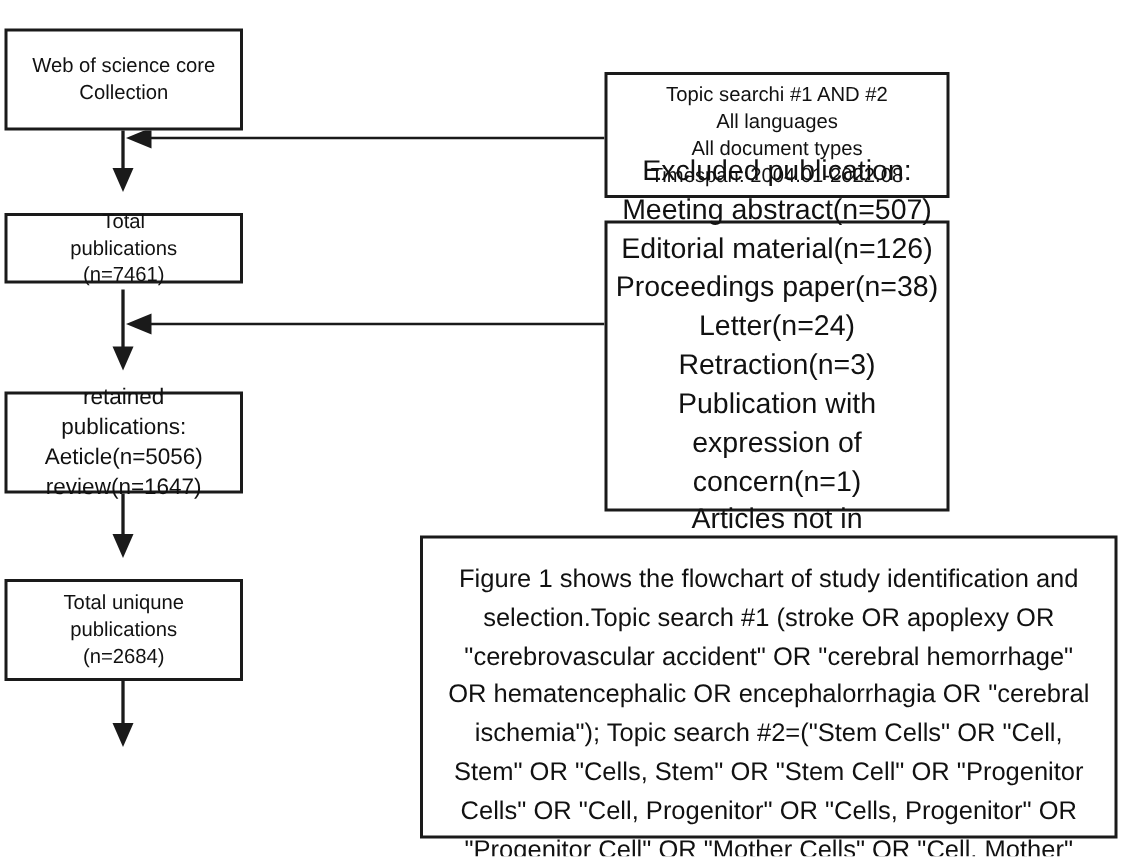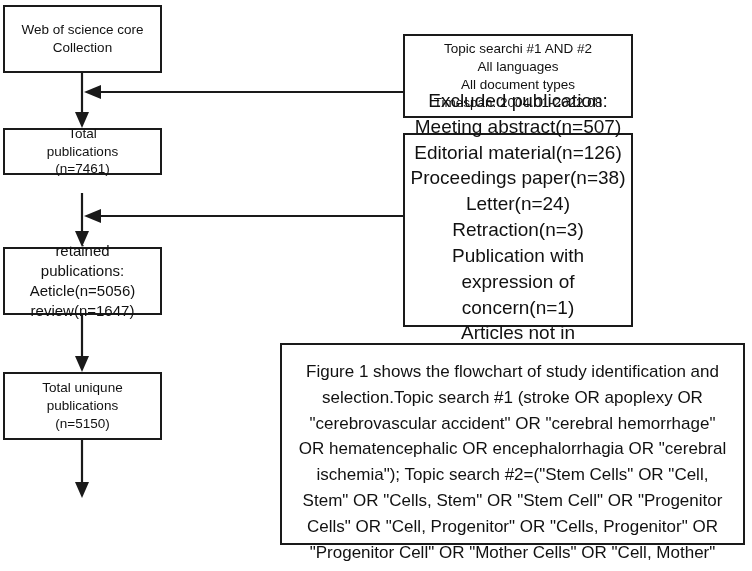--- a/index.html
+++ b/index.html
@@ -25,20 +25,21 @@
     background: #ffffff;
     display: flex;
     align-items: center;
     justify-content: center;
     text-align: center;
     line-height: 1.33;
     white-space: pre-line;
     font-size: 13.5px;
     color: #111111;
     padding: 2px 4px;
+    margin-top: 14px;
   }
   
   #node-source   { left: 3px;   top: 5px;   width: 159px; height: 68px; }
   #node-total    { left: 3px;   top: 128px; width: 159px; height: 47px; }
   #node-retained { left: 3px;   top: 247px; width: 159px; height: 68px; font-size: 15px; }
   #node-unique   { left: 3px;   top: 372px; width: 159px; height: 68px; }
   #node-biblio   { left: 3px;   top: 498px; width: 159px; height: 67px; }
   
   #node-query    { left: 403px; top: 34px;  width: 230px; height: 84px; }
   #node-excluded { left: 403px; top: 133px; width: 230px; height: 194px; font-size: 19px; line-height: 1.36; }
@@ -100,21 +101,21 @@
 publications
 (n=7461)</div>
 
   <div class="node" id="node-retained">retained
 publications:
 Aeticle(n=5056)
 review(n=1647)</div>
 
   <div class="node" id="node-unique">Total uniqune
 publications
-(n=5150)</div>
+(n=2684)</div>
 
 
   <div class="node" id="node-query">Topic searchi #1 AND #2
 All languages
 All document types
 Timespan: 2004.01-2022.08</div>
 
   <div class="node" id="node-excluded">Excluded publication:
 Meeting abstract(n=507)
 Editorial material(n=126)

